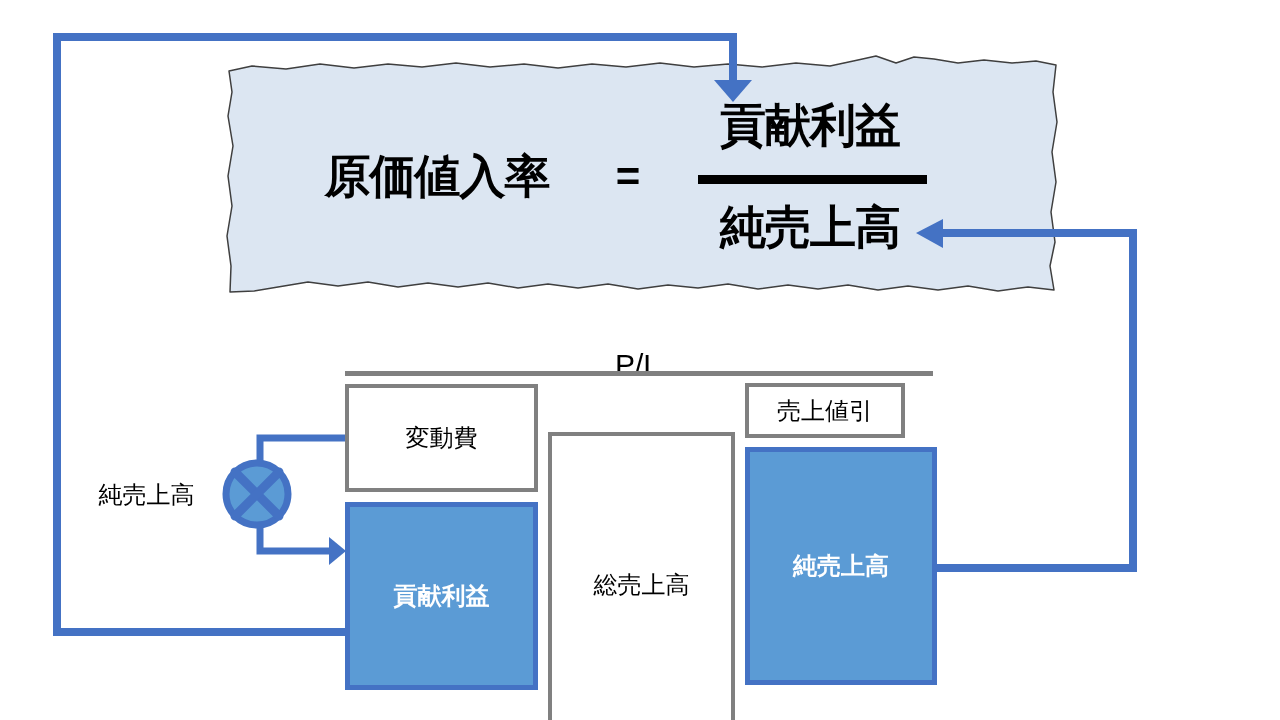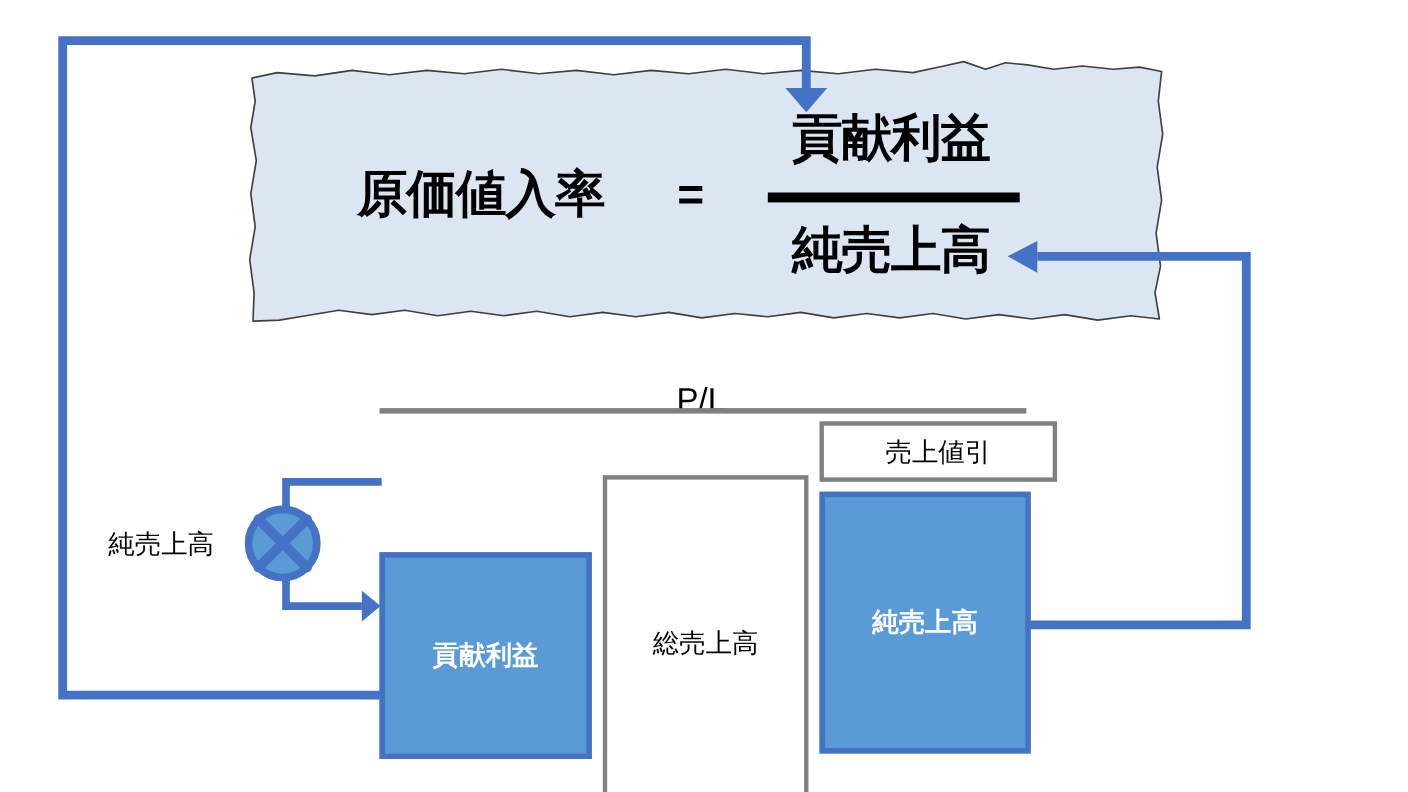--- a/index.html
+++ b/index.html
@@ -55,30 +55,33 @@
   </svg>
 
   <div class="txt formula-big" style="left:317px;top:149px;width:240px;height:56px;">原価値入率</div>
   <div class="txt formula-eq" style="left:603px;top:152px;width:50px;height:50px;">=</div>
   <div class="txt formula-big" style="left:690px;top:100px;width:240px;height:52px;">貢献利益</div>
   <div class="txt formula-big" style="left:690px;top:202px;width:240px;height:52px;">純売上高</div>
 
   <div class="txt pl-title" style="left:560px;top:331px;width:155px;height:36px;">P/L</div>
   <div class="pl-rule"></div>
 
+  <div class="box gray-box" style="left:345px;top:384px;width:193px;height:108px;">
+    <span>変動費</span>
+  </div>
 
   <div class="box blue-box" style="left:345px;top:502px;width:193px;height:188px;">
     <span>貢献利益</span>
   </div>
 
   <div class="box gray-box" style="left:548px;top:384px;width:187px;height:306px;margin-top:48px;">
     <span>総売上高</span>
   </div>
 
-  <div class="box gray-box" style="left:745px;top:383px;width:216px;height:55px;">
+  <div class="box gray-box" style="left:745px;top:383px;width:160px;height:55px;">
     <span>売上値引</span>
   </div>
 
   <div class="box blue-box" style="left:745px;top:447px;width:192px;height:238px;">
     <span>純売上高</span>
   </div>
 
   <div class="txt small-label" style="left:74px;top:480px;width:145px;height:30px;">純売上高</div>
 
 </div>

